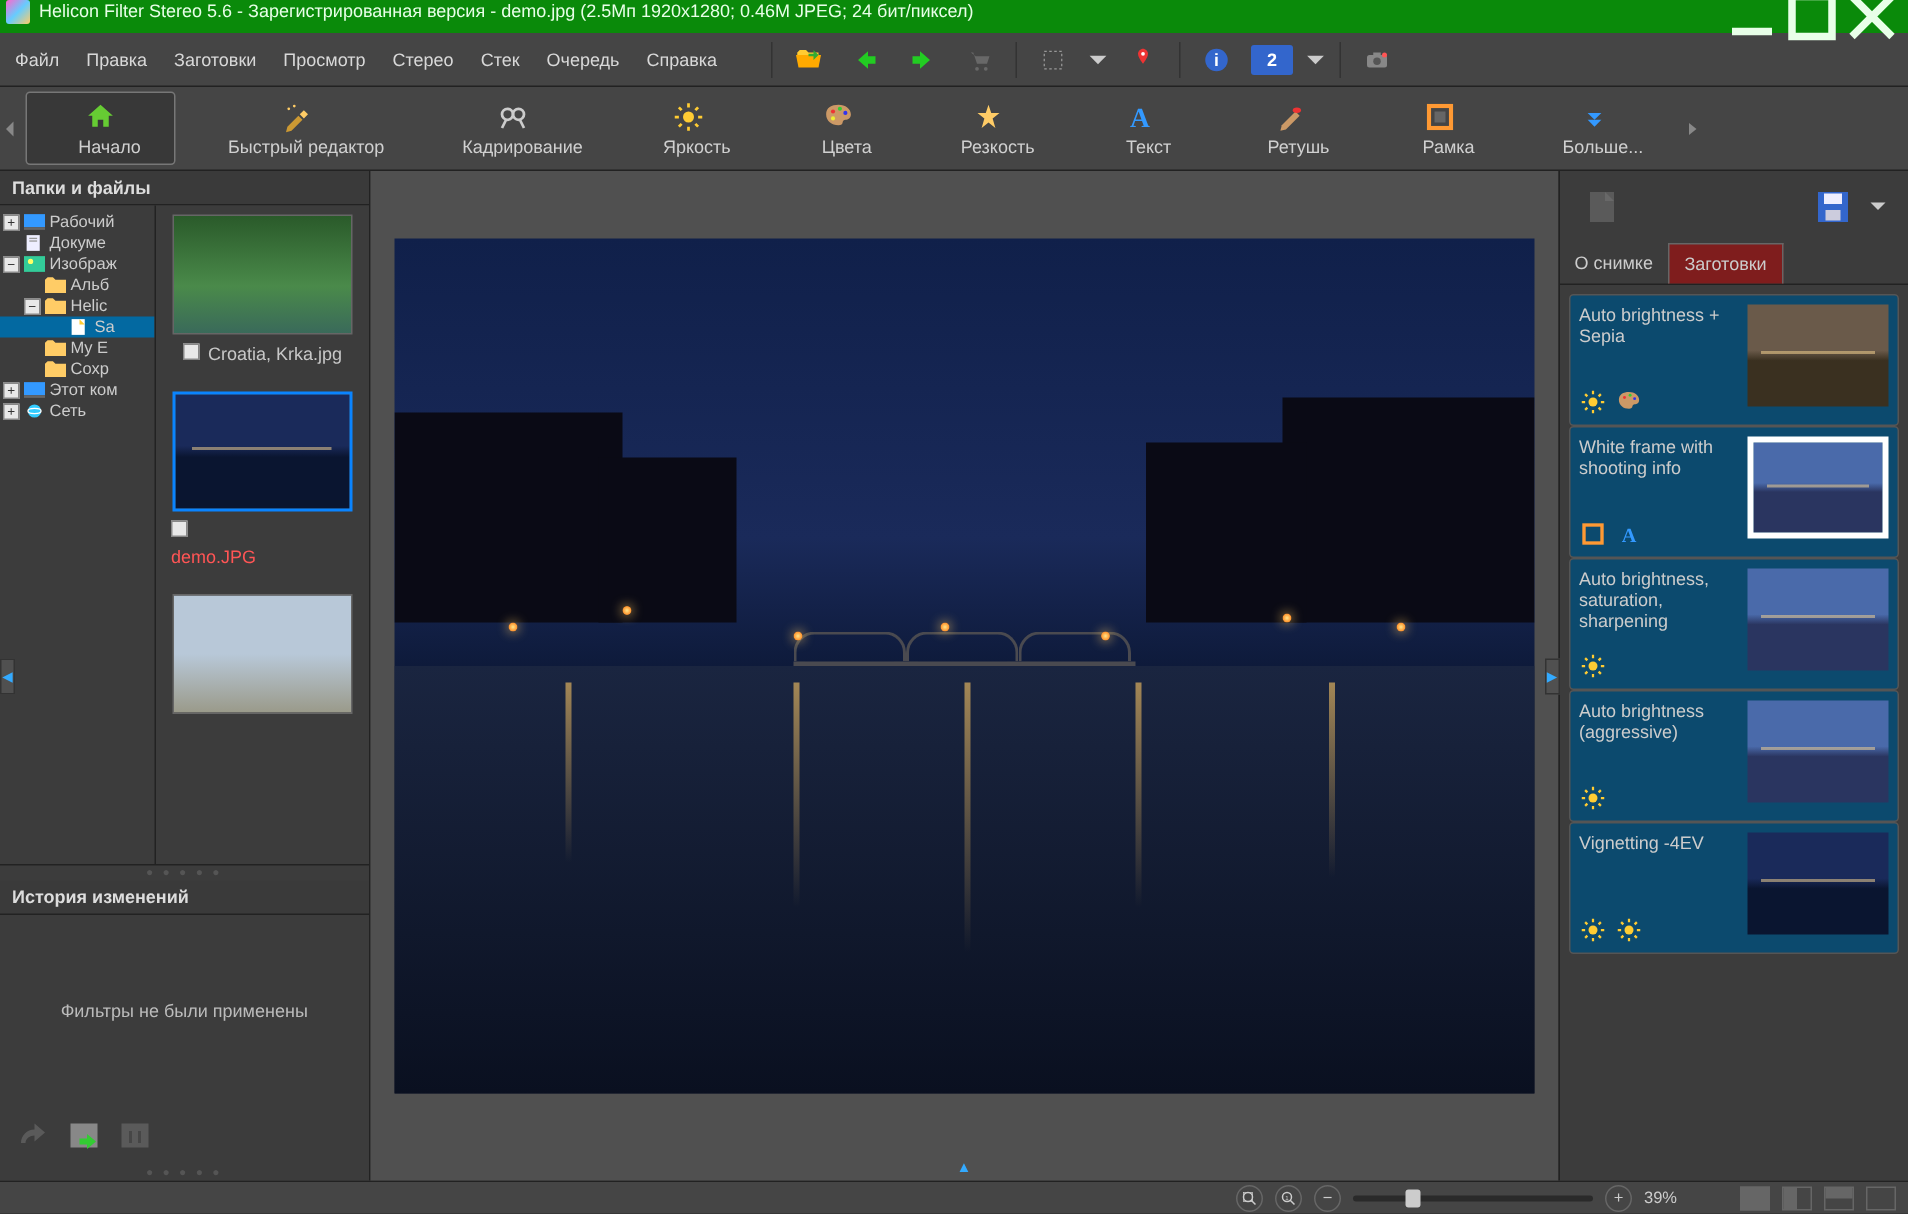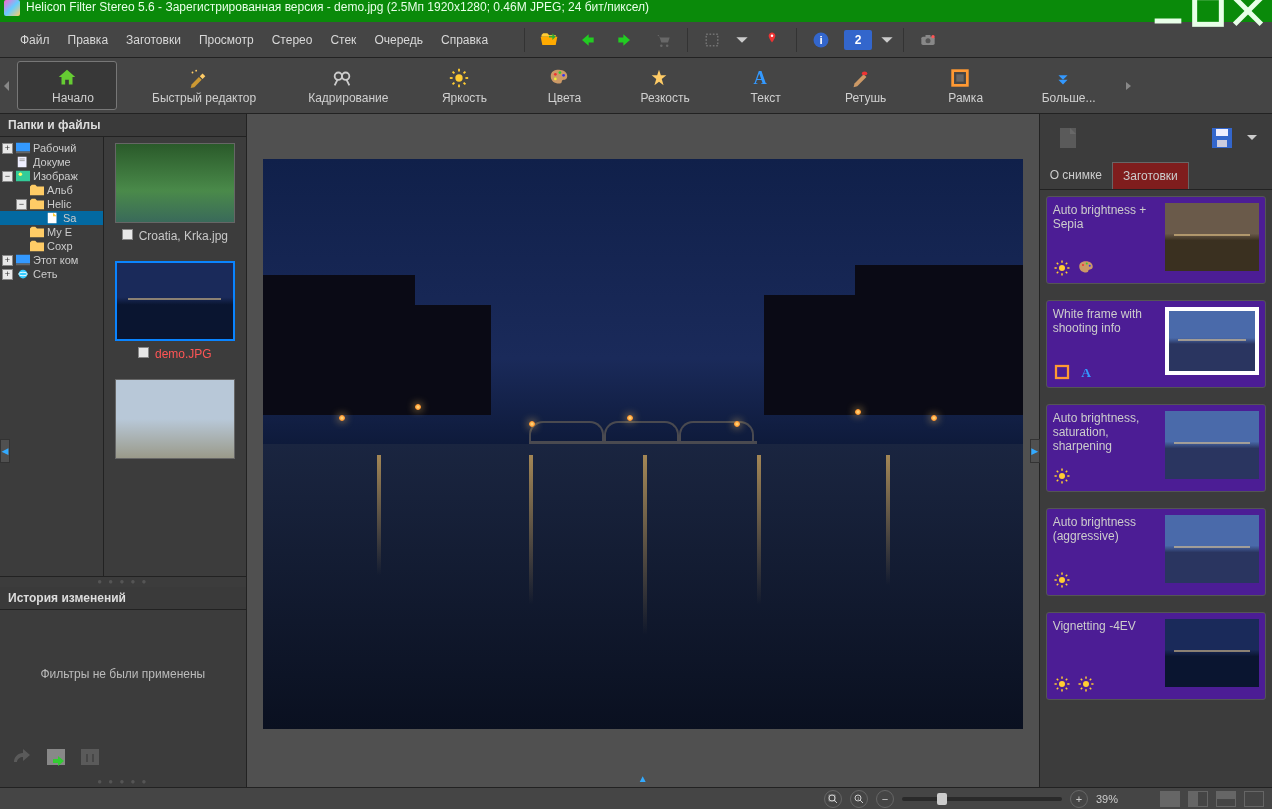--- a/index.html
+++ b/index.html
@@ -1,21 +1,21 @@
 <!DOCTYPE html>
 <html><head>
 <meta charset="utf-8">
 <style>
 * { margin: 0; padding: 0; box-sizing: border-box; user-select: none; }
 html, body { width: 1272px; height: 809px; overflow: hidden; font-family: "Segoe UI", Tahoma, sans-serif; font-size: 12px; background: #2a2a2a; color: #c8c8c8; }
 .titlebar { height: 22px; background: #0a8a0a; display: flex; align-items: flex-start; padding: 0 4px; color: #e8ffe8; }
 .titlebar .app-icon { width: 16px; height: 16px; margin-right: 6px; background: linear-gradient(135deg,#ff66cc,#66ccff,#ffcc66); border-radius: 2px; }
 .titlebar .title-text { flex: 1; font-size: 12px; white-space: nowrap; overflow: hidden; }
 .titlebar .sysbtn { width: 40px; height: 22px; display: flex; align-items: center; justify-content: center; color: #e8ffe8; }
-.menubar-row { height: 36px; background: #454545; display: flex; align-items: center; padding: 0 12px; gap: 2px; border-bottom: 1px solid #222; }
+.menubar-row { height: 36px; background: #454545; display: flex; align-items: center; padding: 0 2px; gap: 2px; border-bottom: 1px solid #222; }
 .menubar-row .menu-item { padding: 4px 8px; color: #d8d8d8; font-size: 12px; }
 .menubar-row .spacer { width: 20px; }
 .menubar-row .iconbtn { width: 30px; height: 28px; display: flex; align-items: center; justify-content: center; margin: 0 3px; }
 .menubar-row .iconbtn svg { width: 20px; height: 20px; }
 .menubar-row .sep { width: 1px; height: 24px; background: #333; margin: 0 4px; }
 .ribbon { height: 56px; background: #454545; display: flex; align-items: stretch; border-bottom: 1px solid #222; }
 .ribbon .rtool { flex: 0 0 auto; min-width: 100px; display: flex; flex-direction: column; align-items: center; justify-content: center; gap: 2px; padding: 4px 20px; color: #d0d0d0; }
 .ribbon .rtool.active { background: #383838; border: 1px solid #777; border-radius: 3px; margin: 3px; padding: 2px 18px; }
 .ribbon .rtool .rlabel { font-size: 12px; margin-left: 12px; }
 .ribbon .rtool svg, .ribbon .rtool .ricon { width: 22px; height: 22px; }
@@ -30,21 +30,21 @@
 .tree-row .exp { width: 11px; height: 11px; border: 1px solid #888; background: #e8e8e8; color: #333; font-size: 9px; line-height: 9px; text-align: center; flex-shrink: 0; }
 .tree-row .blank { width: 11px; flex-shrink: 0; }
 .tree-row .ficon { width: 14px; height: 12px; flex-shrink: 0; }
 .tree-row.sel { background: #0369a1; }
 .thumbs { flex: 1; background: #3c3c3c; overflow-y: auto; padding: 6px; }
 .thumb-item { margin-bottom: 12px; }
 .thumb-img { width: 120px; height: 80px; border: 1px solid #666; display: block; margin: 0 auto; }
 .thumb-img.sel { border: 2px solid #0a84ff; }
 .thumb-cap { display: flex; align-items: flex-start; gap: 6px; padding: 6px 4px; justify-content: center; }
 .thumb-cap .cbox { width: 11px; height: 11px; border: 1px solid #888; background: #e8e8e8; }
-.thumb-cap.demo { color: #ff5555; }
+.thumb-cap.demo { color: #ff5555; flex-direction: column; }
 .dots-row { height: 10px; text-align: center; color: #555; font-size: 8px; letter-spacing: 2px; }
 .history-panel { flex: 1; display: flex; flex-direction: column; }
 .history-body { flex: 1; display: flex; align-items: center; justify-content: center; color: #bbb; }
 .history-tools { height: 40px; display: flex; align-items: center; gap: 10px; padding: 0 10px; }
 .canvas-area { flex: 1; background: #505050; display: flex; flex-direction: column; position: relative; }
 .canvas-inner { flex: 1; display: flex; align-items: center; justify-content: center; padding: 16px; position: relative; }
 .photo { width: 760px; height: 570px; background: linear-gradient(to bottom, #10204a 0%, #1a2a5a 35%, #0a1530 55%, #050a20 100%); position: relative; overflow: hidden; }
 .photo .skyline { position: absolute; bottom: 55%; left: 0; right: 0; height: 120px; }
 .photo .bldg { position: absolute; bottom: 0; background: #0a0a15; }
 .photo .bridge { position: absolute; bottom: 50%; left: 35%; right: 35%; height: 30px; border-bottom: 3px solid #4a4a50; }
@@ -53,21 +53,21 @@
 .photo .light { position: absolute; width: 6px; height: 6px; background: radial-gradient(circle, #ffe68a, #ff9933 60%, transparent); border-radius: 50%; box-shadow: 0 0 8px #ffcc66; }
 .photo .reflect { position: absolute; width: 4px; background: linear-gradient(to bottom, rgba(255,200,100,0.6), transparent); }
 .canvas-collapse { height: 14px; text-align: center; color: #3af; font-size: 10px; }
 .right-panel { width: 246px; background: #3c3c3c; border-left: 1px solid #222; display: flex; flex-direction: column; position: relative; }
 .right-handle { position: absolute; left: -10px; top: 50%; width: 10px; height: 24px; background: #505050; border: 1px solid #333; display: flex; align-items: center; justify-content: center; color: #3af; font-size: 9px; transform: translateY(-50%); }
 .right-toolbar { height: 48px; display: flex; align-items: center; gap: 10px; padding: 0 14px; }
 .right-tabs { display: flex; border-bottom: 1px solid #222; }
 .right-tabs .rtab { padding: 6px 10px; color: #ccc; font-size: 12px; }
 .right-tabs .rtab.active { background: #7f1d1d; border: 1px solid #666; border-bottom: none; }
 .presets { flex: 1; overflow-y: auto; padding: 6px; }
-.preset { background: #4c1d95; border: 1px solid #555; border-radius: 3px; margin-bottom: 16px; padding: 6px; display: flex; gap: 8px; min-height: 88px; }
+.preset { background: #0c4a6e; border: 1px solid #555; border-radius: 3px; margin-bottom: 0; padding: 6px; display: flex; gap: 8px; min-height: 88px; }
 .preset .ptext { flex: 1; font-size: 12px; color: #ccc; display: flex; flex-direction: column; justify-content: space-between; }
 .preset .picons { display: flex; gap: 6px; margin-top: 6px; }
 .preset .pthumb { width: 94px; height: 68px; flex-shrink: 0; }
 .statusbar { height: 22px; background: #454545; border-top: 1px solid #222; display: flex; align-items: center; padding: 0 8px; gap: 8px; color: #ccc; font-size: 11px; }
 .statusbar .flex { flex: 1; }
 .zoom-slider { width: 160px; height: 4px; background: #2a2a2a; border-radius: 2px; position: relative; }
 .zoom-slider .zthumb { position: absolute; top: -4px; width: 10px; height: 12px; background: #ccc; border-radius: 2px; }
 .zbtn { width: 18px; height: 18px; border: 1px solid #666; border-radius: 9px; display: flex; align-items: center; justify-content: center; font-size: 11px; }
 .viewbtn { width: 20px; height: 16px; border: 1px solid #666; display: inline-flex; }
 .mini-thumb { background: linear-gradient(to bottom, #1a2a5a 45%, #0a1530 55%); position: relative; }

